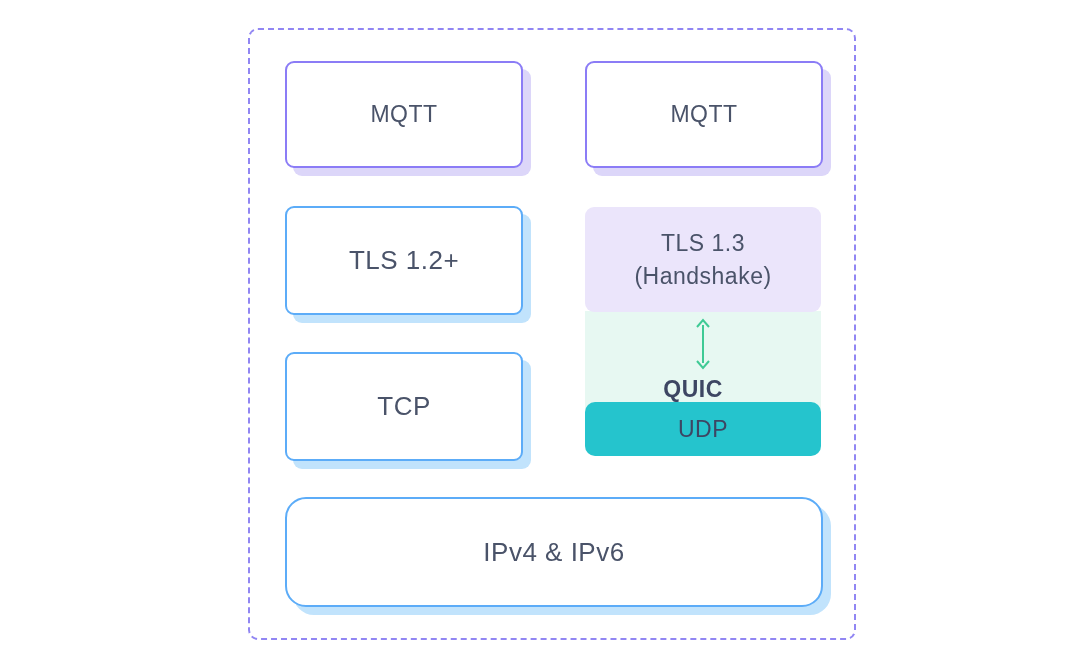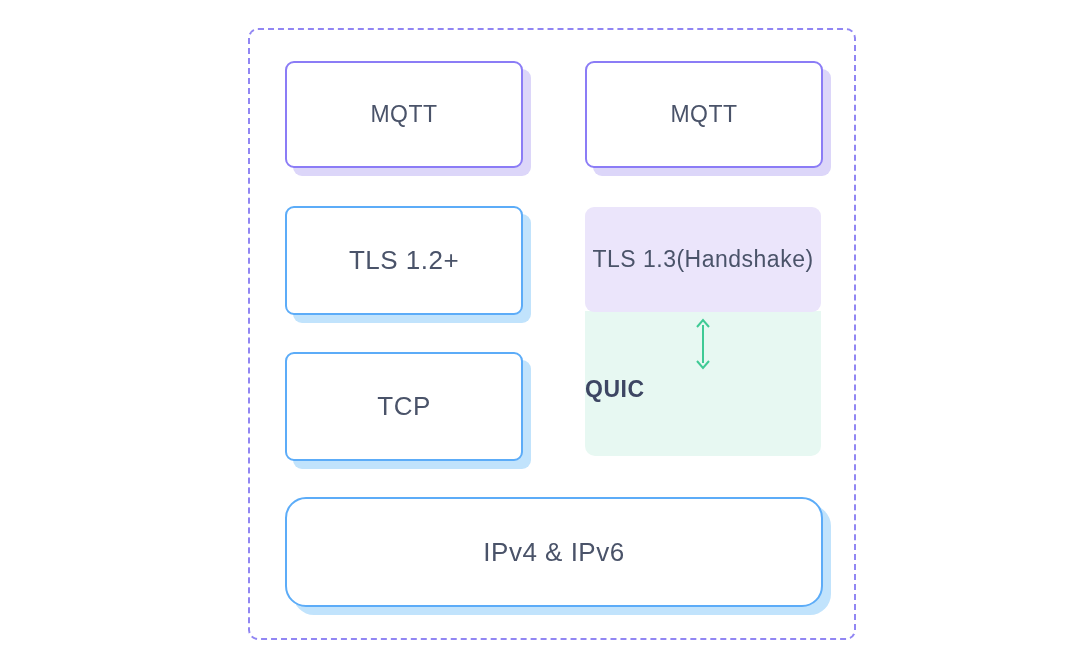--- a/index.html
+++ b/index.html
@@ -51,30 +51,30 @@
   .ip{left:272px;top:497px;width:538px;height:110px;border-radius:21px;}
 
   .quic-stack{position:absolute;left:572px;top:207px;width:236px;height:249px;}
   .mint{
     position:absolute;left:0;top:104px;width:236px;height:145px;
     background:var(--mint-fill);border-radius:0 0 10px 10px;
   }
   .tls13{
     position:absolute;left:0;top:0;width:236px;height:105px;
     background:var(--lavender-fill);border-radius:9px;
-    display:flex;align-items:center;justify-content:center;
+    display:flex;flex-direction:column;align-items:center;justify-content:center;
     font-size:23px;color:var(--text);line-height:33px;letter-spacing:.5px;
   }
   .arrow-wrap{
     position:absolute;left:0;top:109px;width:236px;height:56px;
     display:flex;align-items:center;justify-content:center;
   }
   .quic-label{
     position:absolute;left:0;top:168px;width:216px;height:28px;
-    display:flex;align-items:center;justify-content:flex-start;
+    display:flex;align-items:center;justify-content:center;
     font-size:23px;font-weight:bold;color:var(--text-bold);letter-spacing:.5px;
   }
   .udp{
     position:absolute;left:0;top:195px;width:236px;height:54px;
     background:var(--teal-fill);border-radius:10px;
     display:flex;align-items:center;justify-content:center;
     font-size:23px;color:var(--text-bold);letter-spacing:.5px;
   }
 </style>
 </head>
@@ -113,19 +113,22 @@
         <line x1="11" y1="7" x2="11" y2="45" stroke="#3fca95" stroke-width="2"></line>
         <polyline points="5,9 11,2 17,9" fill="none" stroke="#3fca95" stroke-width="2"></polyline>
         <polyline points="5,43 11,50 17,43" fill="none" stroke="#3fca95" stroke-width="2"></polyline>
       </svg>
     </div>
 
     <div class="quic-label">
       <span>QUIC</span>
     </div>
 
+    <div class="udp">
+      <span>UDP</span>
+    </div>
   </div>
 
   <div class="bbox ip">
     <span>IPv4 &amp; IPv6</span>
   </div>
 
 </div>
 
 </body></html>

